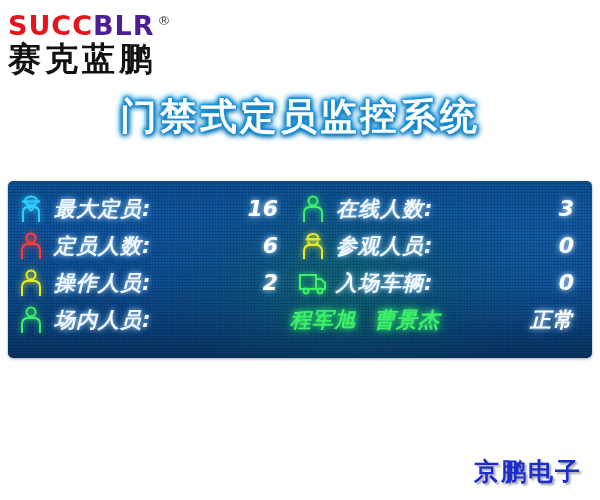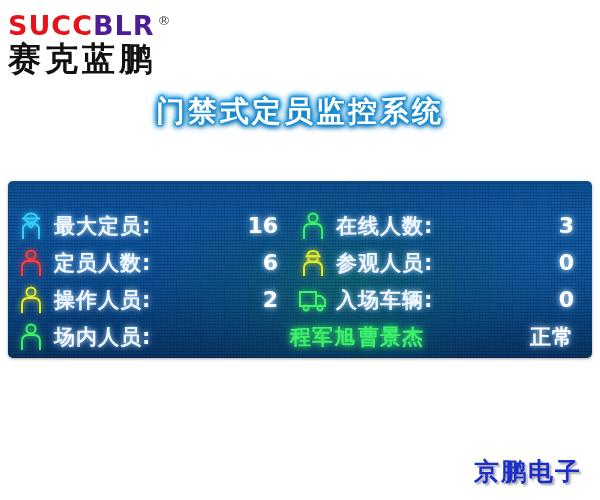--- a/index.html
+++ b/index.html
@@ -52,21 +52,21 @@
   }
 
   
   #page-title {
     position: absolute;
     left: 0;
     top: 92px;
     width: 600px;
     text-align: center;
     font-family: "DejaVu Sans", sans-serif;
-    font-size: 29px;
+    font-size: 37px;
     font-weight: bold;
     letter-spacing: 3px;
     color: #ffffff;
     text-shadow:
        0 0 2px #1b8fd6,
        1px 0 2px #1b8fd6,
       -1px 0 2px #1b8fd6,
        0 1px 2px #1b8fd6,
        0 -1px 2px #1b8fd6,
        2px 2px 5px #0d6fae,
@@ -99,21 +99,22 @@
     inset: 0;
     background-image:
       repeating-linear-gradient(0deg, rgba(0,0,0,0.16) 0px, rgba(0,0,0,0.16) 1px, rgba(0,0,0,0) 1px, rgba(0,0,0,0) 3px),
       repeating-linear-gradient(90deg, rgba(0,0,0,0.10) 0px, rgba(0,0,0,0.10) 1px, rgba(0,0,0,0) 1px, rgba(0,0,0,0) 3px);
     pointer-events: none;
   }
 
   .led-rows {
     position: relative;
     z-index: 2;
-    padding: 26px 0 0 0;
+    padding: 9px 0 0 0;
+    font-style: italic;
   }
   .led-row {
     display: flex;
     align-items: center;
     height: 37px;
   }
   .col-left {
     display: flex;
     align-items: center;
     width: 282px;
@@ -150,21 +151,21 @@
     font-family: "DejaVu Sans", sans-serif;
     font-size: 22px;
     font-weight: bold;
     color: #ffffff;
     text-shadow: 0 0 5px rgba(200,230,255,0.9), 0 0 11px rgba(130,195,255,0.55);
   }
   
   .row-occupants .names-cell {
     flex: 1 1 auto;
     display: flex;
-    gap: 2px;
+    gap: 18px;
     font-family: "DejaVu Sans", sans-serif;
     font-size: 21px;
     font-weight: bold;
     letter-spacing: 1px;
     color: #3df06a;
     text-shadow: 0 0 6px rgba(60,255,110,0.9), 0 0 13px rgba(40,220,90,0.55);
     white-space: nowrap;
   }
   .row-occupants .status-cell {
     flex: 0 0 auto;

